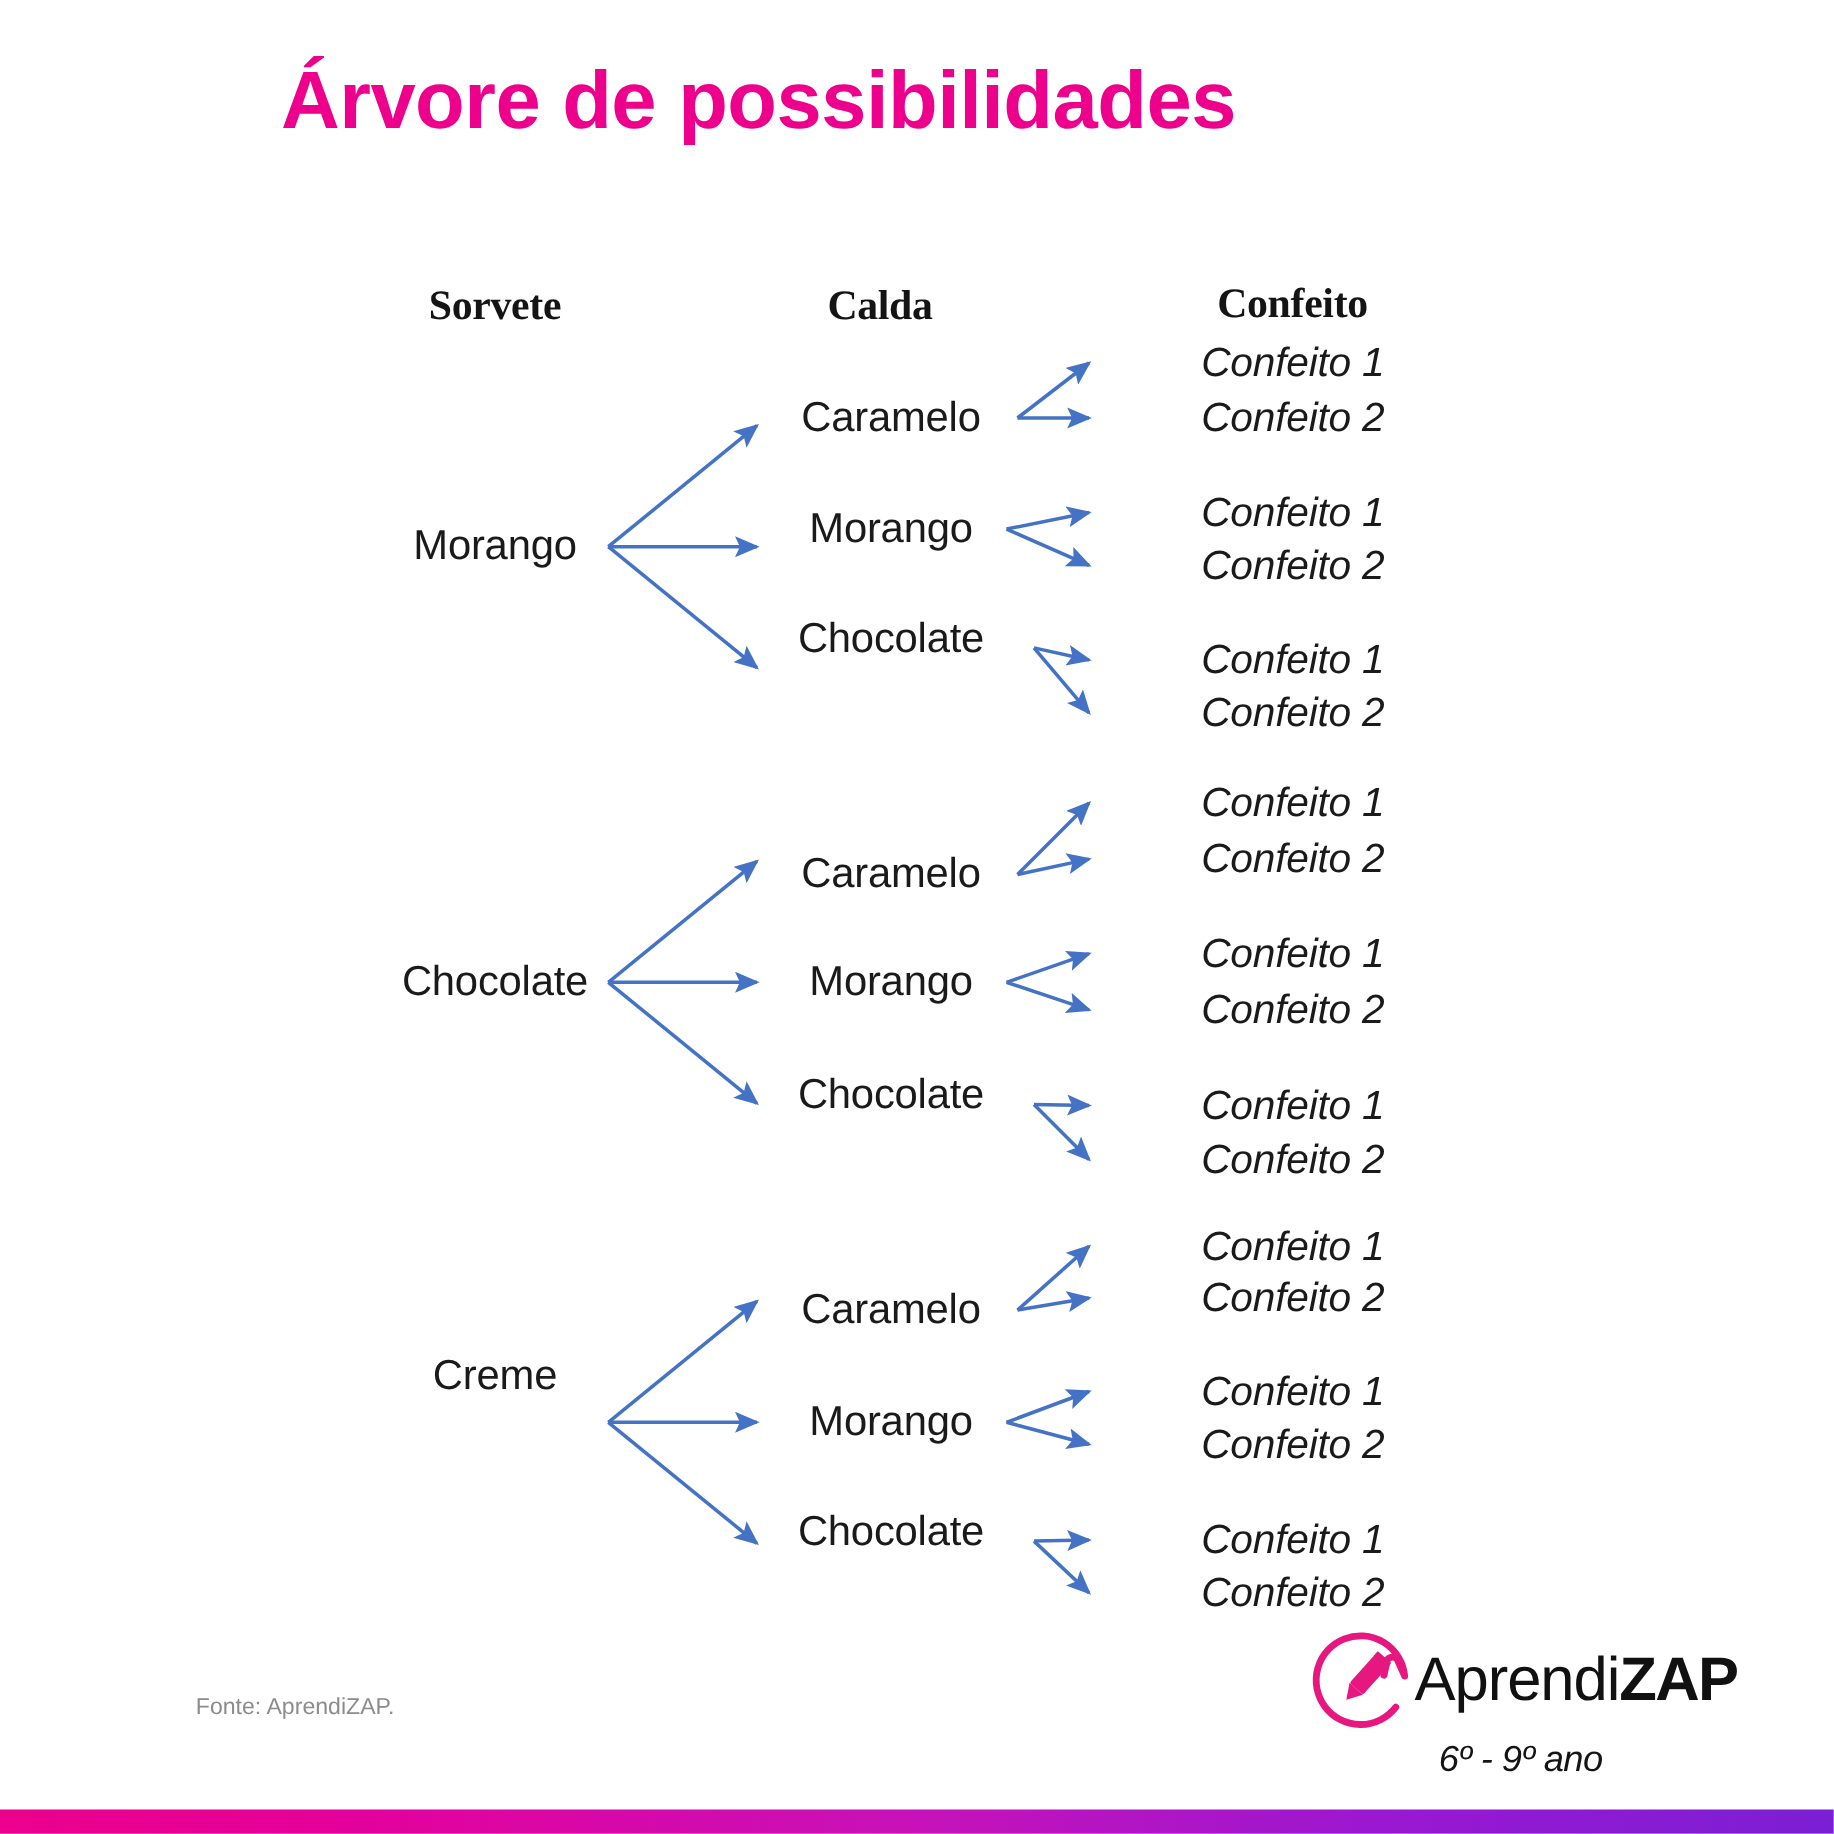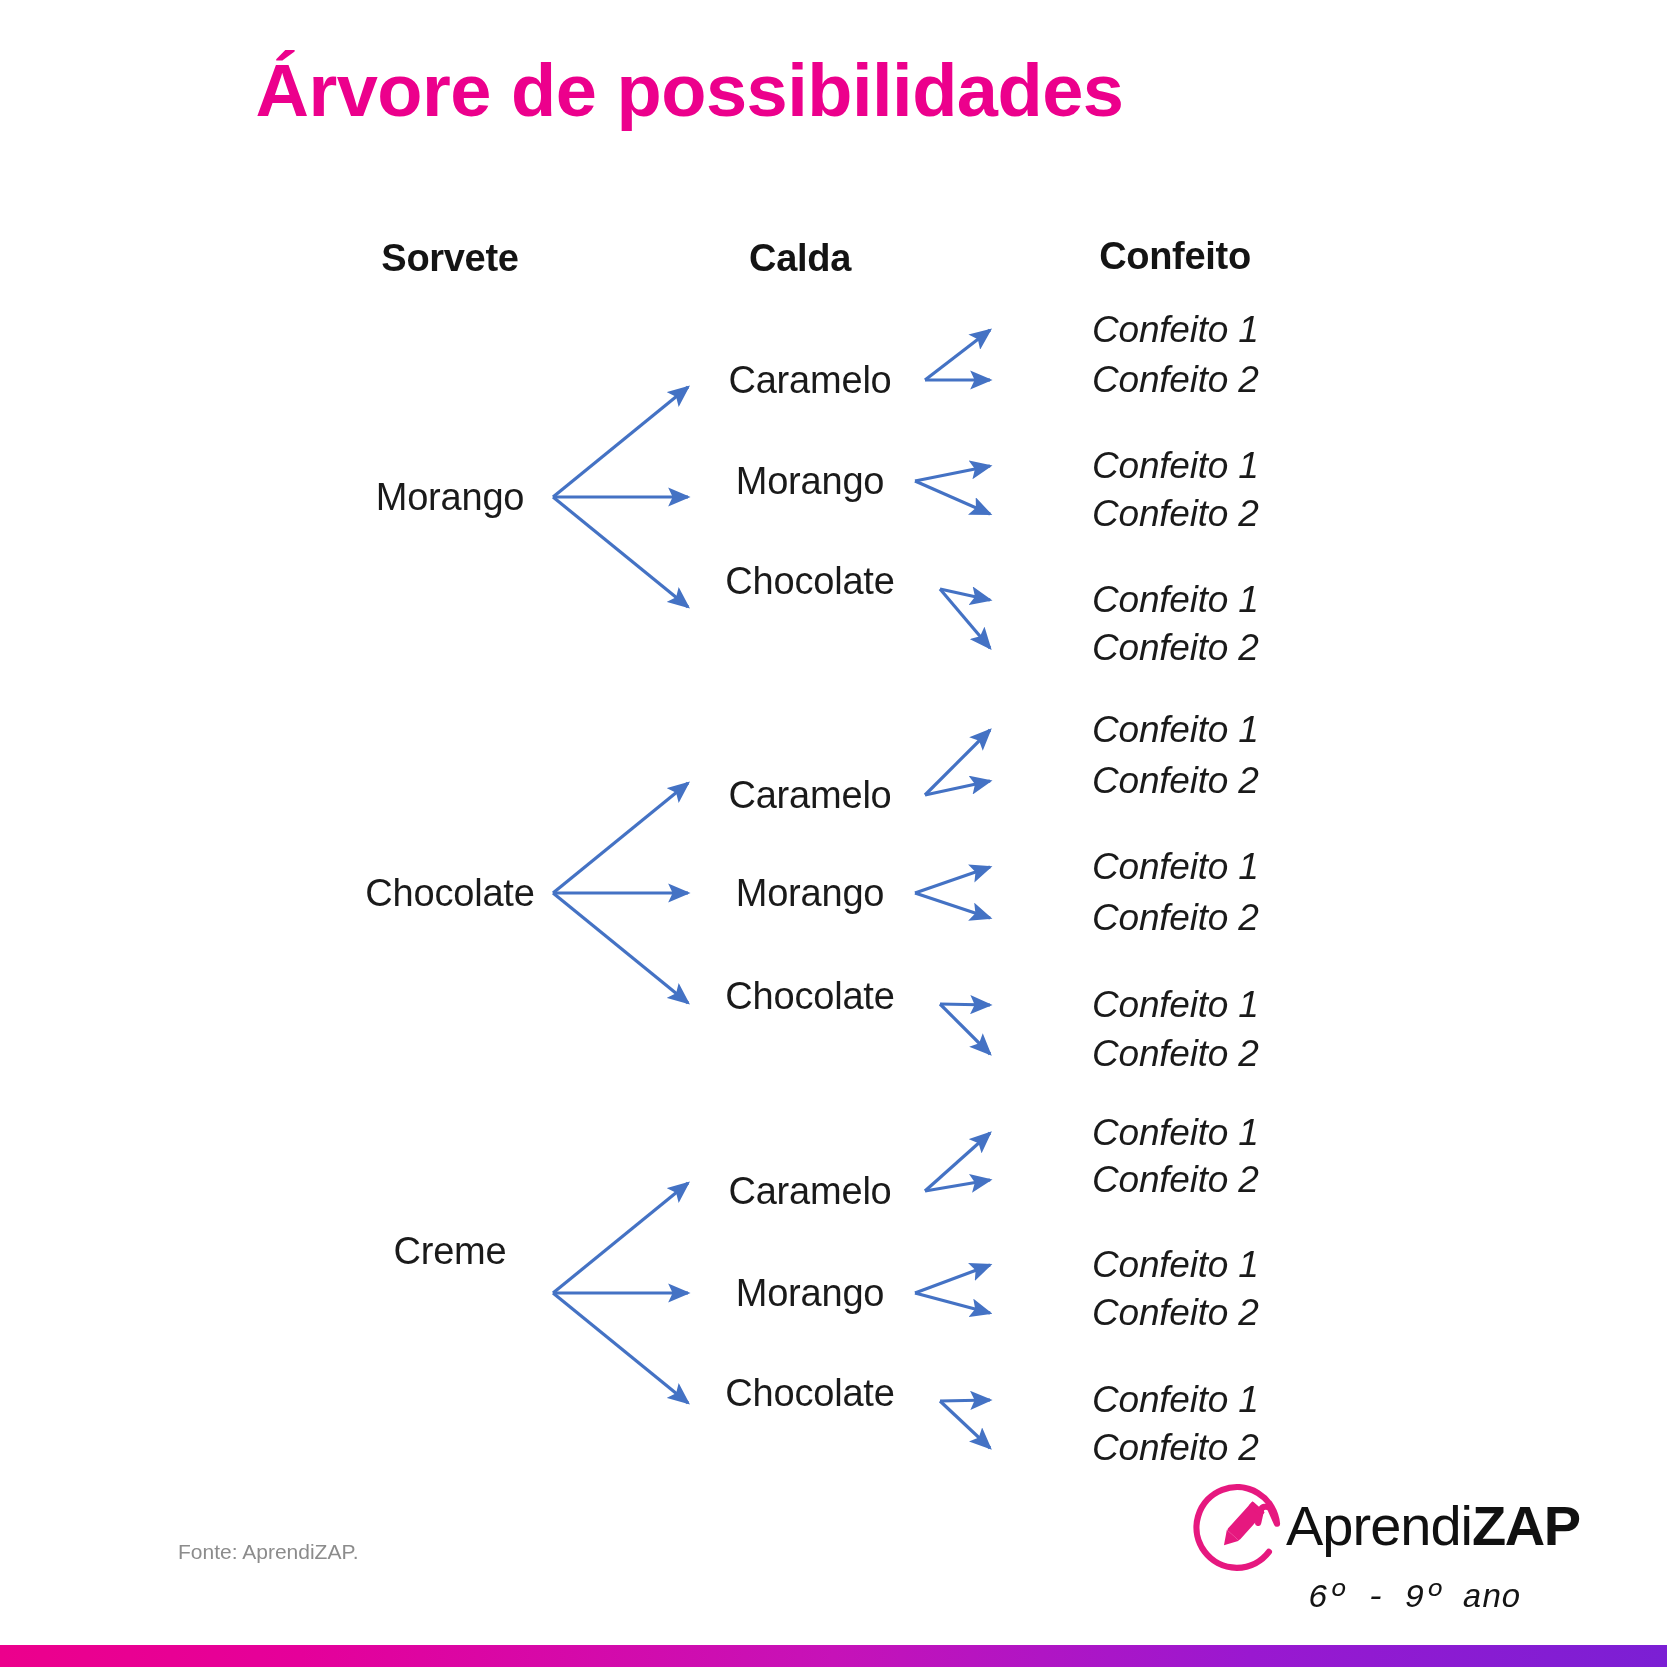--- a/index.html
+++ b/index.html
@@ -44,27 +44,28 @@
     position: absolute;
     left: 0;
     top: 0;
     width: 1667px;
     height: 1667px;
   }
 
   
   .col-header {
     position: absolute;
-    font-family: Liberation Sans, sans-serif;
+    font-family: Liberation Serif, serif;
     font-weight: 700;
     font-size: 38px;
     color: #141414;
     white-space: nowrap;
     transform: translate(-50%, -50%);
     letter-spacing: -0.3px;
+    margin-top: 20px;
   }
 
   
   .node {
     position: absolute;
     font-family: "Liberation Sans", sans-serif;
     font-weight: 400;
     font-size: 37px;
     color: #1a1a1a;
     white-space: nowrap;
@@ -113,21 +114,21 @@
     line-height: 1;
     white-space: nowrap;
   }
   #logo-wordmark .zap {
     font-weight: 700;
     letter-spacing: -1.5px;
   }
   #logo-sub {
     margin-top: 6px;
     margin-left: 118px;
-    font-family: Liberation Mono, monospace;
+    font-family: Liberation Sans, sans-serif;
     font-style: italic;
     font-size: 33px;
     color: #141414;
     white-space: nowrap;
     letter-spacing: -0.5px;
   }
 
   
   #bottom-bar {
     position: absolute;

